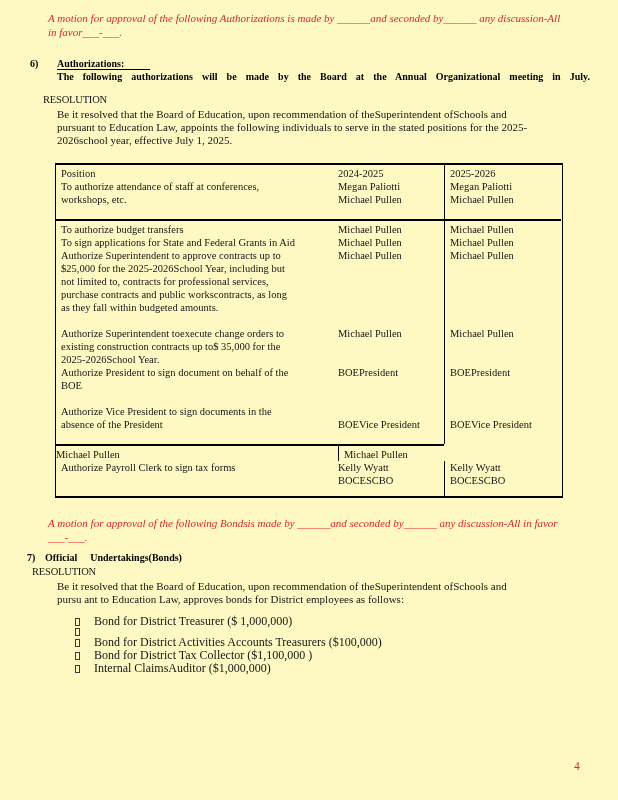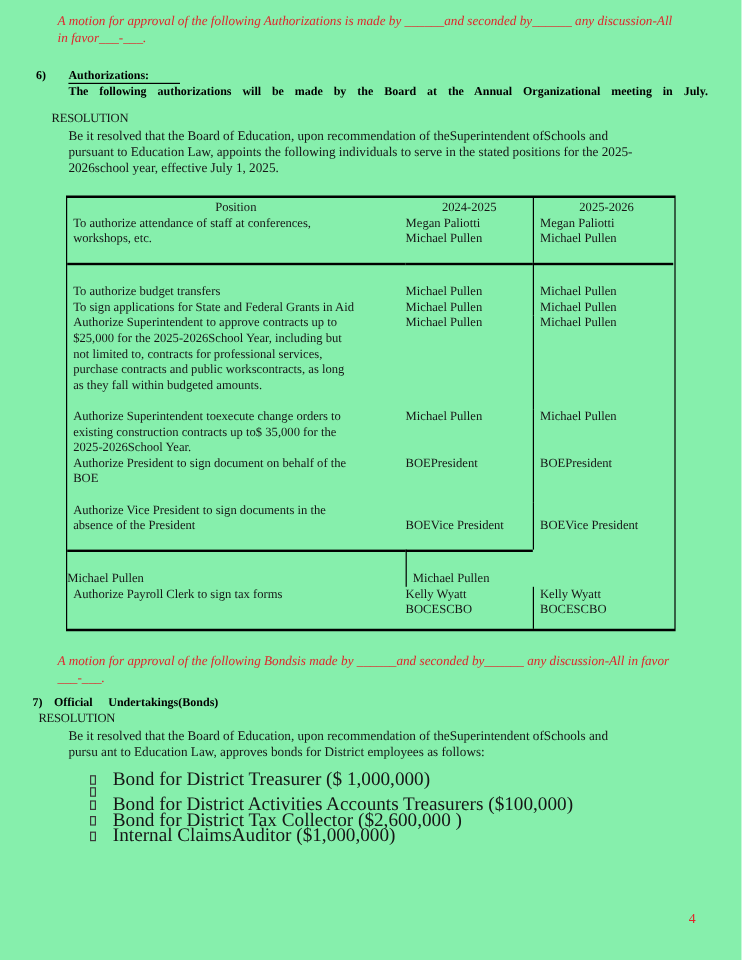--- a/index.html
+++ b/index.html
@@ -1,21 +1,21 @@
 <!DOCTYPE html>
 <html><head>
 <meta charset="utf-8">
 <style>
   * { box-sizing: border-box; }
   html, body { margin: 0; padding: 0; background: #ffffff; }
   .page {
     position: relative;
     width: 618px;
     height: 800px;
-    background: #86efac;
+    background: #fef9c3;
     overflow: hidden;
     font-family: "Liberation Serif", "DejaVu Serif", serif;
     color: #161616;
   }
 
   
   .motion {
     margin: 11px 26px 0 48px;
     color: #e0252b;
     font-style: italic;
@@ -59,33 +59,33 @@
     border: 1px solid #000;
     border-top-width: 2px;
     border-bottom-width: 2px;
     font-size: 10.5px;
     line-height: 13px;
   }
   .row { display: grid; grid-template-columns: 282px 106px 117px; }
   .cell { white-space: pre-line; }
   .c1 { padding-left: 5px; padding-right: 6px; }
   .c3 { border-left: 1px solid #000; padding-left: 5px; }
-  .header .cell { text-align: center; padding-top: 2px; }
-  .row.sep .cell { border-top: 2px solid #000; padding-top: 16px; }
+  .header .cell { text-align: left; padding-top: 2px; }
+  .row.sep .cell { border-top: 2px solid #000; padding-top: 2px; }
   .row.sep .c3 { border-top: 2px solid #000; }
   [data-bind-list="table.rows"] .row:last-child .cell { padding-bottom: 9px; }
 
   
   .sec7 { margin: 8px 0 0 27px; }
   .sec7 .num7 { display: inline-block; width: 18px; }
   .sec7 .w1 { margin-right: 13px; }
   .sec7 .w2 { }
 
   
-  .bonds { list-style: none; margin: 9px 0 0 75px; padding: 0; font-size: 16px; line-height: 13px; }
+  .bonds { list-style: none; margin: 9px 0 0 75px; padding: 0; font-size: 12px; line-height: 13px; }
   .bond { display: flex; align-items: center; }
   .tofu {
     display: inline-block;
     width: 5px; height: 8px;
     border: 1px solid #3a3a3a;
     margin-right: 14px;
     flex: none;
   }
 
   .pagenum {
@@ -204,21 +204,21 @@
     </li>
       <li class="bond">
       <span class="tofu"></span>
     </li>
       <li class="bond">
       <span class="tofu"></span>
       <span class="bond-text">Bond for District Activities Accounts Treasurers ($100,000)</span>
     </li>
       <li class="bond">
       <span class="tofu"></span>
-      <span class="bond-text">Bond for District Tax Collector ($2,600,000 )</span>
+      <span class="bond-text">Bond for District Tax Collector ($1,100,000 )</span>
     </li>
       <li class="bond">
       <span class="tofu"></span>
       <span class="bond-text">Internal ClaimsAuditor ($1,000,000)</span>
     </li>
     </ul>
 
   <div class="pagenum" data-bind="page.number">4</div>
 
 </div>

